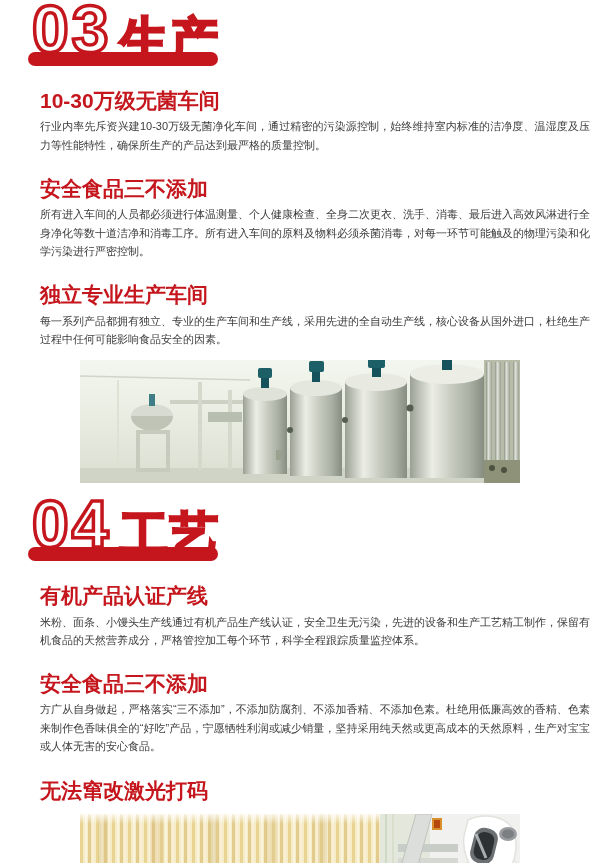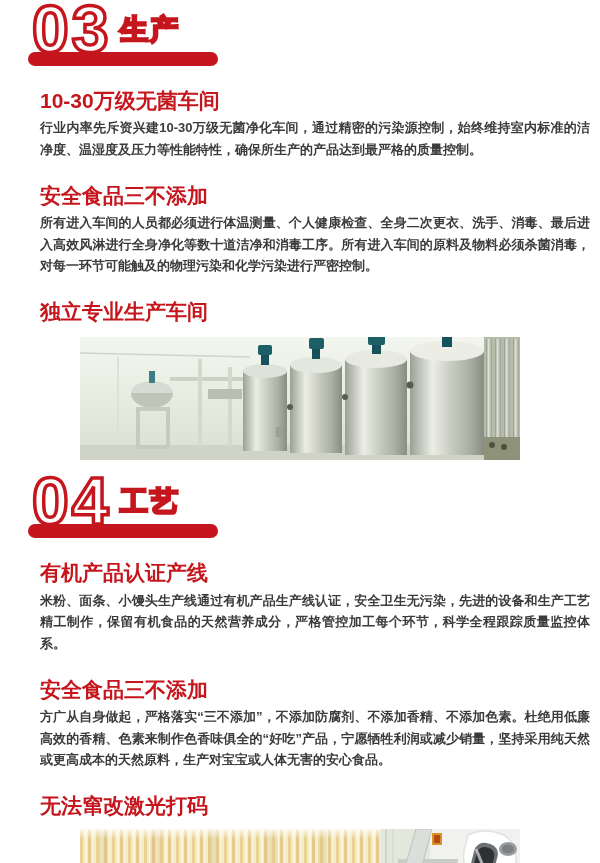--- a/index.html
+++ b/index.html
@@ -22,33 +22,33 @@
     background:var(--red);border-radius:8px;
   }
   .sec-num{
     position:absolute;left:4px;top:-12px;
     font-size:66px;font-weight:800;line-height:1;letter-spacing:3px;
     color:#ffffff;-webkit-text-stroke:3.5px var(--red);
     text-shadow:0 0 1px var(--red);
   }
   .sec-title{
     position:absolute;left:92px;top:8px;
-    font-size:28px;font-weight:800;line-height:1;letter-spacing:2px;
+    font-size:48px;font-weight:800;line-height:1;letter-spacing:2px;
     color:#ffffff;-webkit-text-stroke:2.5px var(--red);
     text-shadow:0 0 1px var(--red);
   }
   
   .content{padding:0 10px 0 40px;}
   .block-heading{
     color:var(--red);font-size:21px;font-weight:bold;
     margin:22px 0 3px 0;line-height:1.25;
   }
   .block-body{
-    color:var(--body);font-size:13px;line-height:1.67;
-    text-align:justify;margin:0;font-weight:bold;
+    color:var(--body);font-size:11px;line-height:1.67;
+    text-align:justify;margin:0;
   }
   
   .photo{
     width:440px;margin-left:80px;overflow:hidden;position:relative;
   }
   .photo.factory{height:123px;margin-top:12px;}
   .photo.noodles{height:125px;margin-top:10px;}
   .photo svg{display:block;width:100%;height:100%;}
 </style>
 </head>
@@ -61,20 +61,21 @@
 </div>
 
 <div class="content">
   <div class="block-heading">10-30万级无菌车间</div>
   <p class="block-body">行业内率先斥资兴建10-30万级无菌净化车间，通过精密的污染源控制，始终维持室内标准的洁净度、温湿度及压力等性能特性，确保所生产的产品达到最严格的质量控制。</p>
 
   <div class="block-heading">安全食品三不添加</div>
   <p class="block-body">所有进入车间的人员都必须进行体温测量、个人健康检查、全身二次更衣、洗手、消毒、最后进入高效风淋进行全身净化等数十道洁净和消毒工序。所有进入车间的原料及物料必须杀菌消毒，对每一环节可能触及的物理污染和化学污染进行严密控制。</p>
 
   <div class="block-heading">独立专业生产车间</div>
+  <p class="block-body">每一系列产品都拥有独立、专业的生产车间和生产线，采用先进的全自动生产线，核心设备从国外进口，杜绝生产过程中任何可能影响食品安全的因素。</p>
 </div>
 
 <div class="photo factory" title="无菌生产车间内的不锈钢搅拌罐生产线">
   <svg viewBox="0 0 440 123" preserveAspectRatio="none" aria-hidden="true">
     <defs>
       <linearGradient id="wall" x1="0" y1="0" x2="0" y2="1">
         <stop offset="0" stop-color="#f3f6ee"></stop>
         <stop offset="0.55" stop-color="#e7ebdf"></stop>
         <stop offset="1" stop-color="#d9ded1"></stop>
       </linearGradient>

